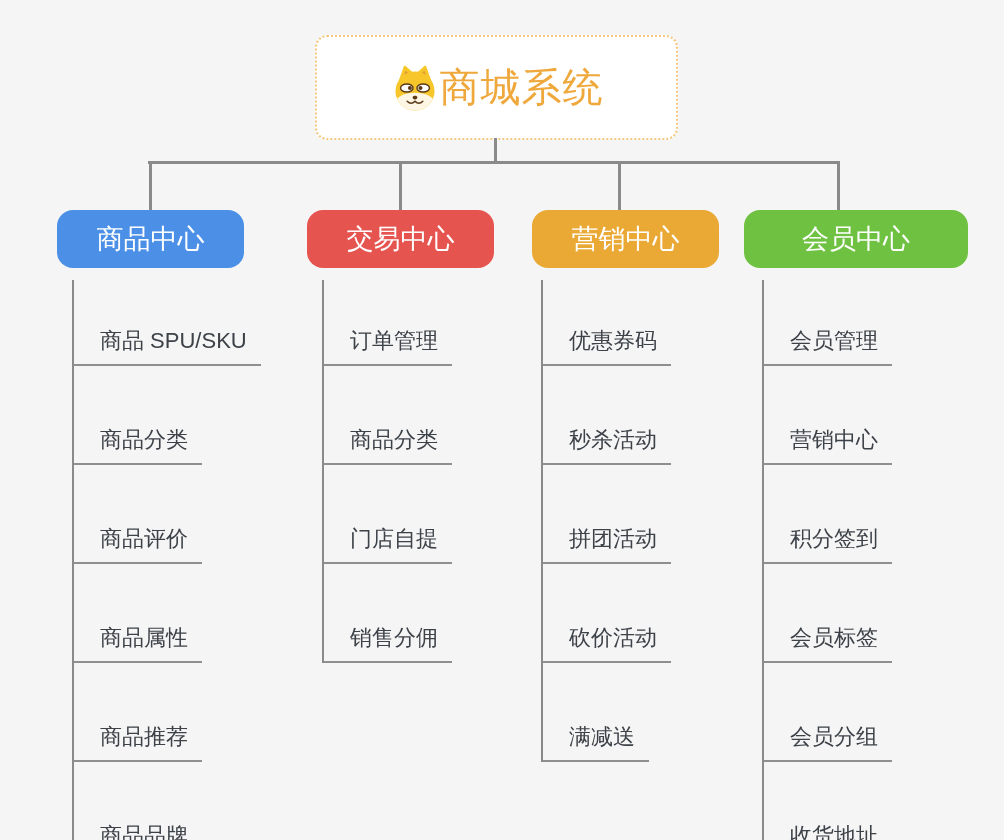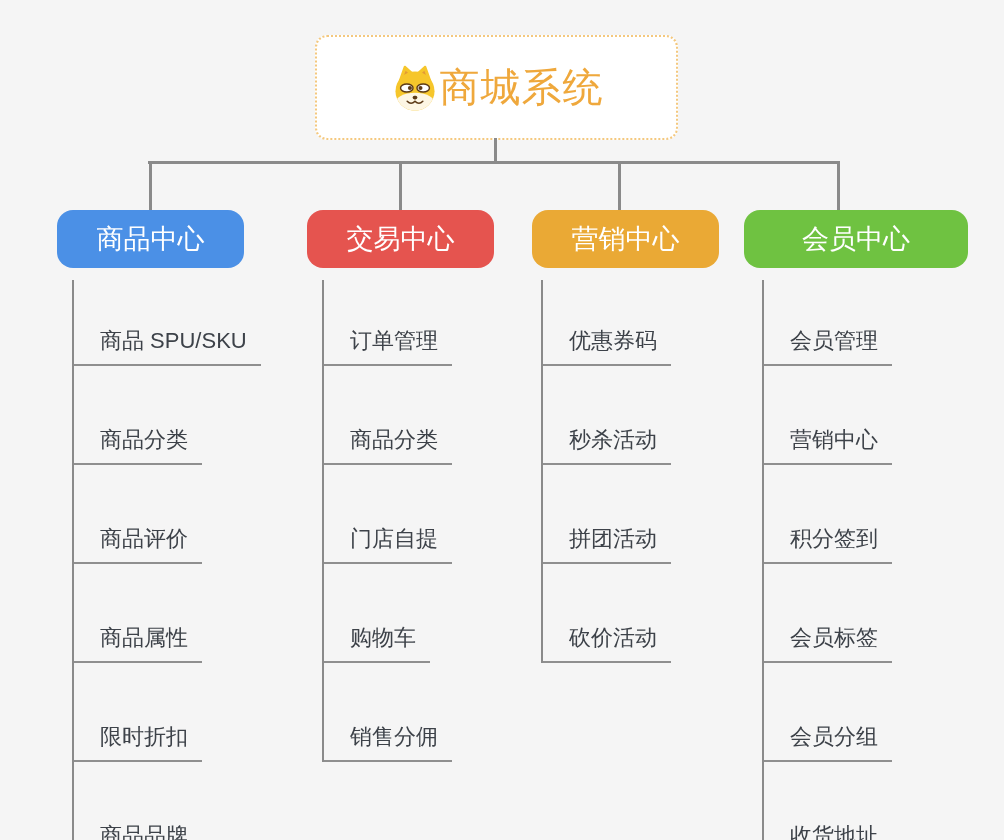--- a/index.html
+++ b/index.html
@@ -83,43 +83,40 @@
         <div class="child-row">
           <span class="child-label">商品分类</span>
         </div>
         <div class="child-row">
           <span class="child-label">商品评价</span>
         </div>
         <div class="child-row">
           <span class="child-label">商品属性</span>
         </div>
         <div class="child-row">
-          <span class="child-label">限时折扣</span>
+          <span class="child-label">商品推荐</span>
         </div>
         <div class="child-row">
           <span class="child-label">商品品牌</span>
         </div>
       </div>
 
     <div class="branch-drop" style="left: 398.5px;"></div>
     <div class="branch-box" style="left: 307px; width: 187px; background: rgb(229, 84, 79);">
       <span class="branch-label">交易中心</span>
     </div>
     <div class="branch-children" style="left: 322px;">
         <div class="child-row first">
           <span class="child-label">订单管理</span>
         </div>
         <div class="child-row">
           <span class="child-label">商品分类</span>
         </div>
         <div class="child-row">
           <span class="child-label">门店自提</span>
-        </div>
-        <div class="child-row">
-          <span class="child-label">购物车</span>
         </div>
         <div class="child-row">
           <span class="child-label">销售分佣</span>
         </div>
       </div>
 
     <div class="branch-drop" style="left: 617.5px;"></div>
     <div class="branch-box" style="left: 526px; width: 187px; background: rgb(234, 169, 53); margin-left: 6px;">
       <span class="branch-label">营销中心</span>
     </div>
@@ -128,20 +125,23 @@
           <span class="child-label">优惠券码</span>
         </div>
         <div class="child-row">
           <span class="child-label">秒杀活动</span>
         </div>
         <div class="child-row">
           <span class="child-label">拼团活动</span>
         </div>
         <div class="child-row">
           <span class="child-label">砍价活动</span>
+        </div>
+        <div class="child-row">
+          <span class="child-label">满减送</span>
         </div>
       </div>
 
     <div class="branch-drop" style="left: 836.5px;"></div>
     <div class="branch-box" style="left: 744px; width: 224px; background: rgb(111, 194, 65);">
       <span class="branch-label">会员中心</span>
     </div>
     <div class="branch-children" style="left: 762px;">
         <div class="child-row first">
           <span class="child-label">会员管理</span>

